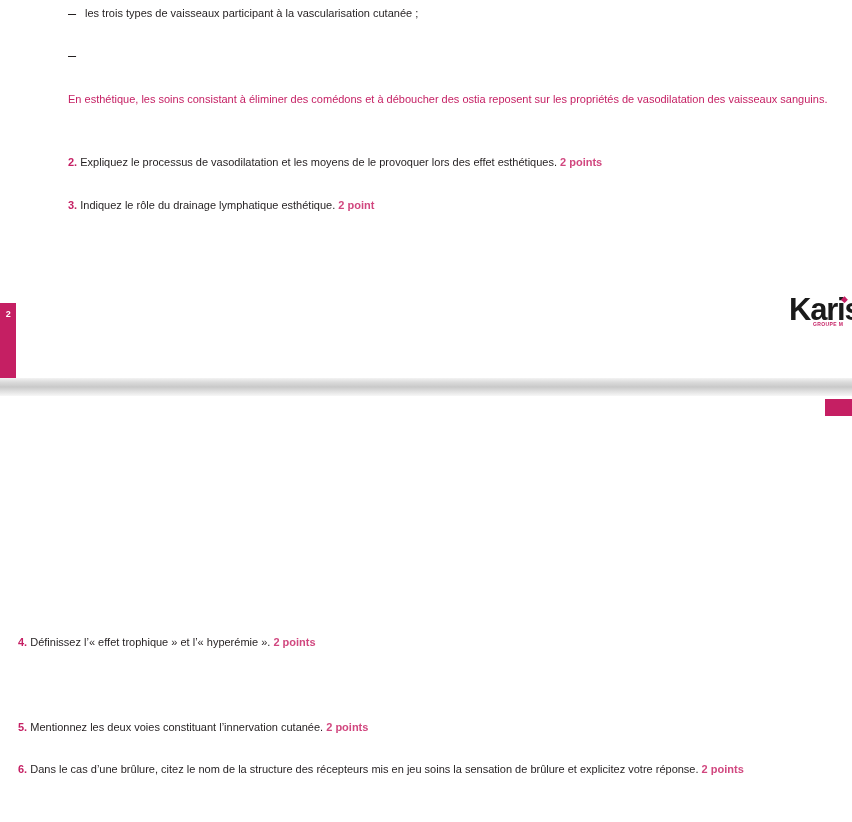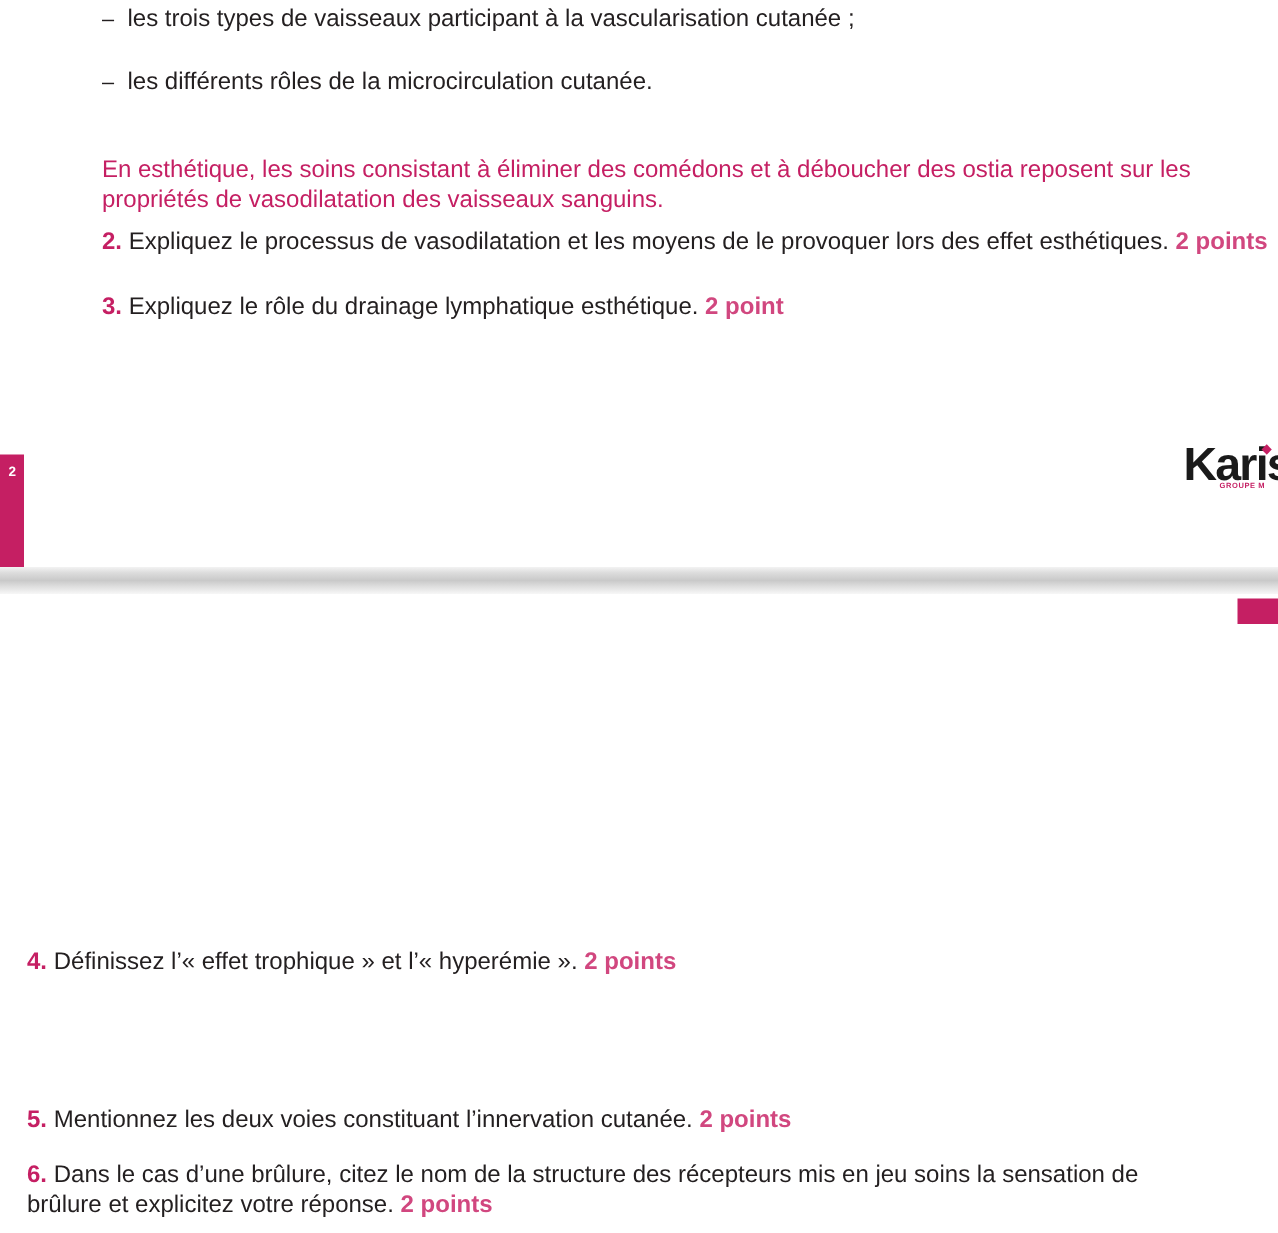--- a/index.html
+++ b/index.html
@@ -66,26 +66,26 @@
   }
   #tab-right {
     left: 825px;
     top: 399px;
     width: 27px;
     height: 88px;
   }
 
   .q-line {
     position: absolute;
-    font-size: 16px;
+    font-size: 11px;
     line-height: 20px;
     color: #231f20;
     white-space: nowrap;
   }
-  .q-line.wrap { white-space: normal; margin-top: 15px; }
+  .q-line.wrap { white-space: normal; }
 
   .dash {
     position: absolute;
     font-size: 14.5px;
     line-height: 20px;
     color: #231f20;
   }
 
   .num {
     color: #c51f63;
@@ -143,33 +143,32 @@
 </style>
 </head>
 <body>
 
 <div class="page" id="page-upper">
 
   <span class="dash" style="left:68px; top:3px;">–</span>
   <span class="q-line" style="left:85px; top:3px;">les trois types de vaisseaux participant à la vascularisation cutanée&nbsp;;</span>
 
   <span class="dash" style="left:68px; top:45px;">–</span>
-  <span class="q-line" style="left:85px; top:45px;">les différents rôles de la microcirculation cutanée.</span>
 
   <div class="q-line wrap pink-para" style="left:68px; top:89px; width:760px;">En esthétique, les soins consistant à éliminer des comédons et à déboucher des ostia reposent sur les propriétés de vasodilatation des vaisseaux sanguins.</div>
 
   <div class="q-line" style="left:68px; top:152px;">
     <span class="num">2.</span>
     <span>Expliquez le processus de vasodilatation et les moyens de le provoquer lors des effet esthétiques.</span>
     <span class="pts">2 points</span>
   </div>
 
   <div class="q-line" style="left:68px; top:195px;">
     <span class="num">3.</span>
-    <span>Expliquez le rôle du drainage lymphatique esthétique.</span>
+    <span>Indiquez le rôle du drainage lymphatique esthétique.</span>
     <span class="pts">2 point</span>
   </div>
 
   <div id="logo">
     <span class="logo-word">Karis</span>
     <span class="logo-accent">◆</span>
     <span class="logo-sub">GROUPE M</span>
   </div>
 </div>
 
@@ -183,21 +182,21 @@
 
 <div class="page" id="page-lower">
 
   <div class="q-line" style="left:18px; top:216px;">
     <span class="num">4.</span>
     <span>Définissez l’«&nbsp;effet trophique&nbsp;» et l’«&nbsp;hyperémie&nbsp;».</span>
     <span class="pts">2 points</span>
   </div>
 
 
-  <div class="q-line" style="left:18px; top:301px;margin-top:20px;">
+  <div class="q-line" style="left:18px; top:301px;">
     <span class="num">5.</span>
     <span>Mentionnez les deux voies constituant l’innervation cutanée.</span>
     <span class="pts">2 points</span>
   </div>
 
   <div class="q-line wrap" style="left:18px; top:343px; width:790px;">
     <span class="num">6.</span>
     <span>Dans le cas d’une brûlure, citez le nom de la structure des récepteurs mis en jeu soins la sensation de brûlure et explicitez votre réponse.</span>
     <span class="pts">2 points</span>
   </div>

